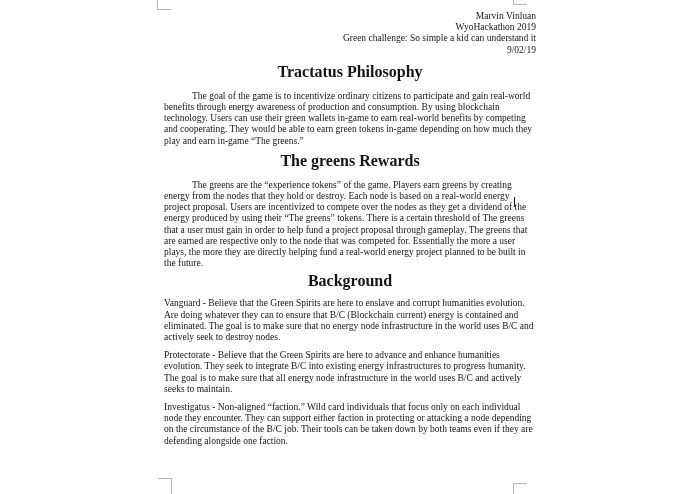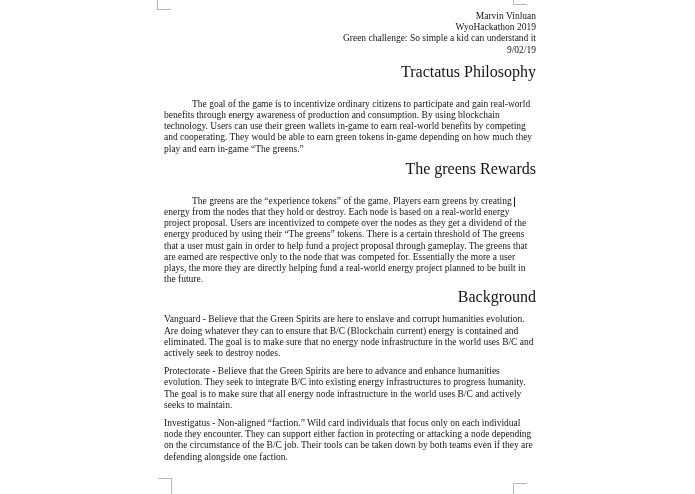--- a/index.html
+++ b/index.html
@@ -20,34 +20,34 @@
     top: 11px;
     width: 372px;
   }
   .doc-header {
     text-align: right;
     font-size: 9.5px;
     line-height: 11.2px;
   }
   .doc-title {
     font-size: 16px;
-    font-weight: 400;
-    text-align: right;
+    font-weight: 700;
+    text-align: center;
     line-height: 19px;
   }
   .title-1 { margin-top: 6px; }
   .title-2 { margin-top: 4px; }
   .title-3 { margin-top: 2px; }
   p.body {
     font-size: 9.5px;
     line-height: 11.2px;
     text-align: left;
   }
   p.indent { text-indent: 28px; }
-  p.after-title { margin-top: 18px; }
+  p.after-title { margin-top: 10px; }
   p.faction { margin-top: 7px; }
   p.faction-first { margin-top: 8px; }
   
   .mark {
     position: absolute;
     width: 14px;
     height: 17px;
   }
   .mark-tl { left: 157px; top: -7px;  border-left: 1px solid #b5b5b5;  border-bottom: 1px solid #b5b5b5; }
   .mark-tr { left: 513px; top: -12px; border-left: 1px solid #b5b5b5;  border-bottom: 1px solid #b5b5b5; }

